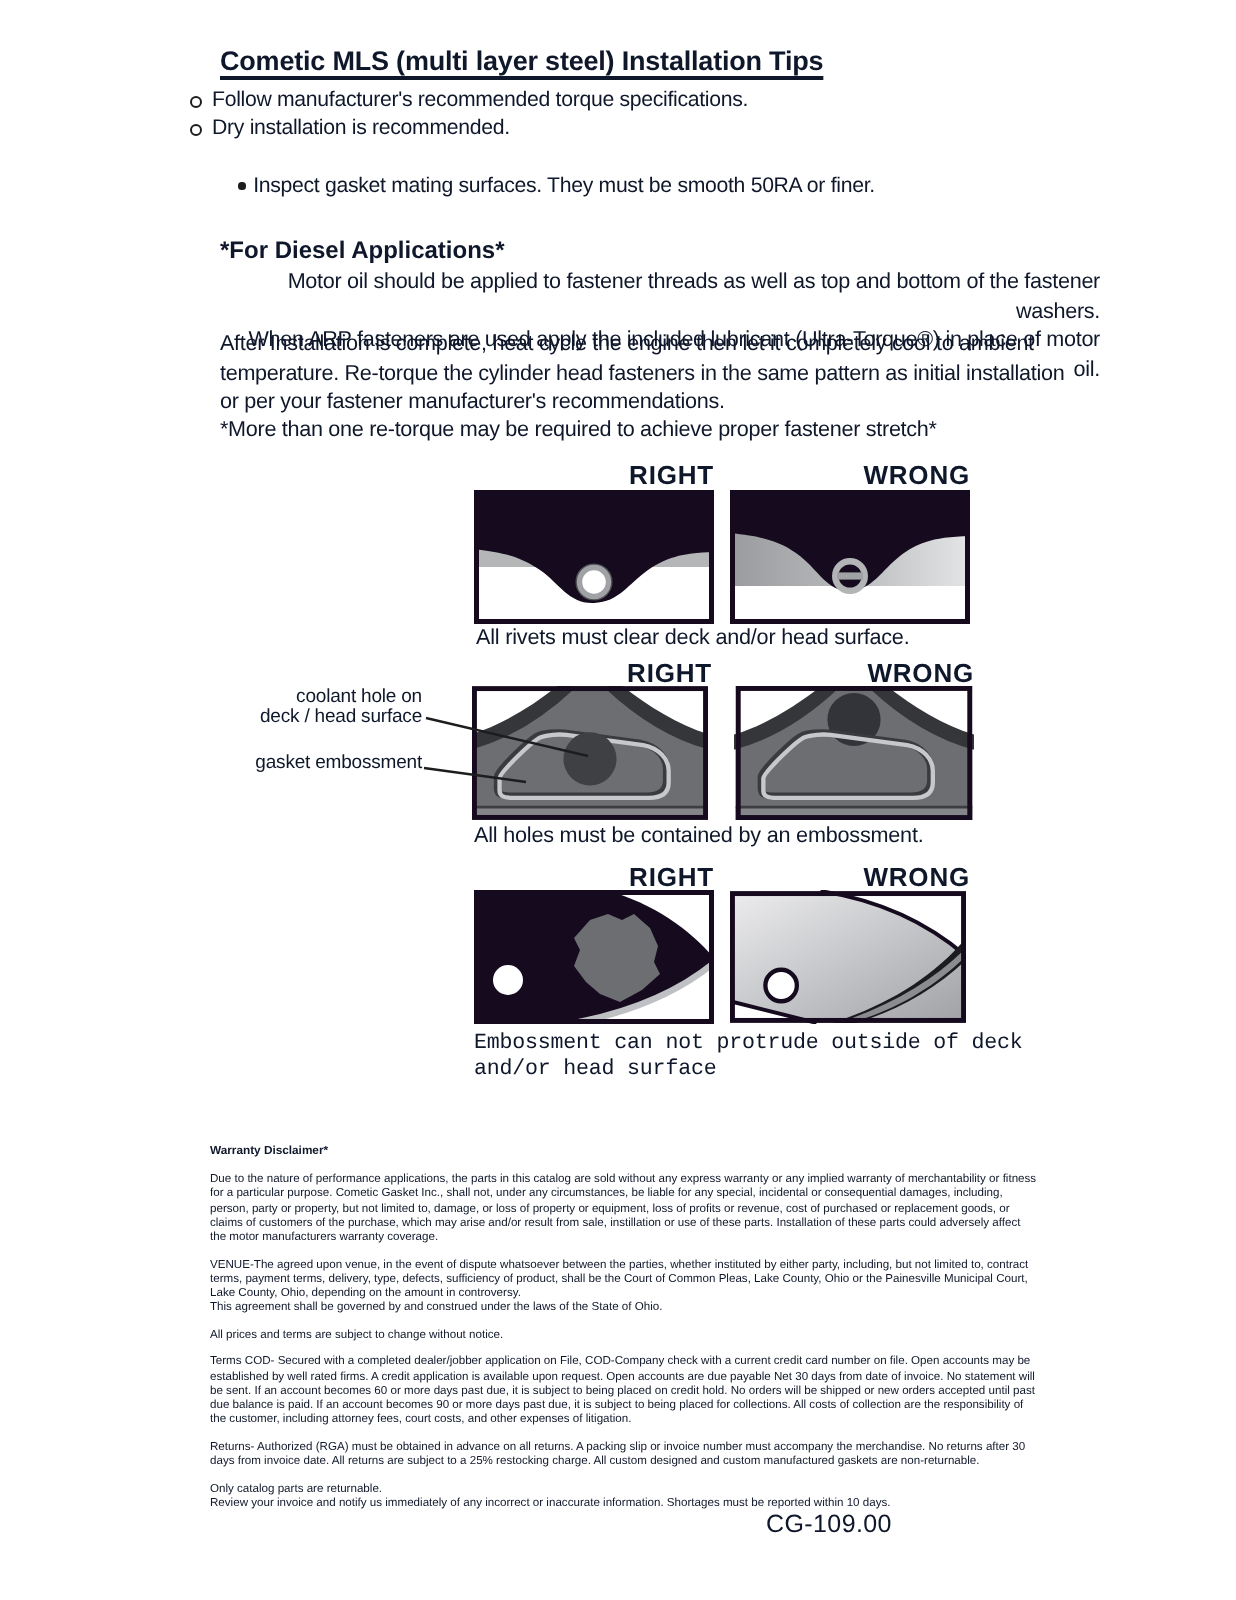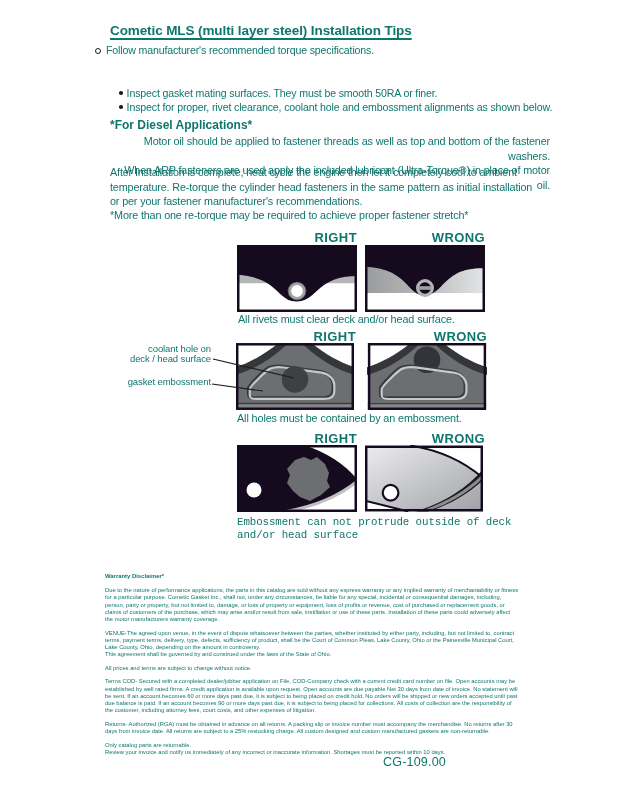--- a/index.html
+++ b/index.html
@@ -1,17 +1,17 @@
 <!DOCTYPE html>
 <html><head>
 <meta charset="utf-8">
 <style>
   html,body{margin:0;padding:0;background:#ffffff;}
   #page{position:relative;width:618px;height:800px;background:#fff;overflow:hidden;
-        font-family:"Liberation Sans",sans-serif;color:#0f766e;}
+        font-family:"Liberation Sans",sans-serif;color:#0f172a;}
 
   .abs{position:absolute;}
 
   .title{left:110px;top:23px;font-size:13.5px;font-weight:bold;letter-spacing:-0.1px;
          text-decoration:underline;text-decoration-thickness:1.5px;text-underline-offset:3px;white-space:nowrap;}
 
   .tips{left:95px;top:44px;font-size:10.6px;letter-spacing:-0.15px;}
   .tip-row{display:flex;align-items:flex-start;height:14.4px;white-space:nowrap;}
   .obullet{width:4px;height:4px;border:1px solid #1d1d1f;border-radius:50%;margin:3.5px 5px 0 0;flex:0 0 auto;}
   .subtips{left:119px;top:87px;font-size:10.6px;letter-spacing:-0.15px;}
@@ -39,30 +39,30 @@
 
 <div id="page">
 
   <div class="abs title">Cometic MLS (multi layer steel) Installation Tips</div>
 
   <div class="abs tips">
       <div class="tip-row">
       <span class="obullet"></span>
       <span>Follow manufacturer's recommended torque specifications.</span>
     </div>
+      <div class="tip-row">
+      <span class="obullet"></span>
+      <span>Dry installation is recommended.</span>
+    </div>
     </div>
 
   <div class="abs subtips">
       <div class="tip-row">
       <span class="fbullet"></span>
       <span>Inspect gasket mating surfaces.  They must be smooth 50RA or finer.</span>
-    </div>
-      <div class="tip-row">
-      <span class="fbullet"></span>
-      <span>Inspect for proper, rivet clearance, coolant hole and embossment alignments as shown below.</span>
     </div>
     </div>
 
   <div class="abs diesel-h">*For Diesel Applications*</div>
   <div class="abs para p1">Motor oil should be applied to fastener threads as well as top and bottom of the fastener washers.
 When ARP fasteners are used apply the included lubricant (Ultra-Torque®) in place of motor oil.</div>
   <div class="abs para p2">After Installation is complete, heat cycle the engine then let it completely cool to ambient
 temperature. Re-torque the cylinder head fasteners in the same pattern as initial installation
 or per your fastener manufacturer's recommendations.</div>
   <div class="abs para p3">*More than one re-torque may be required to achieve proper fastener stretch*</div>

